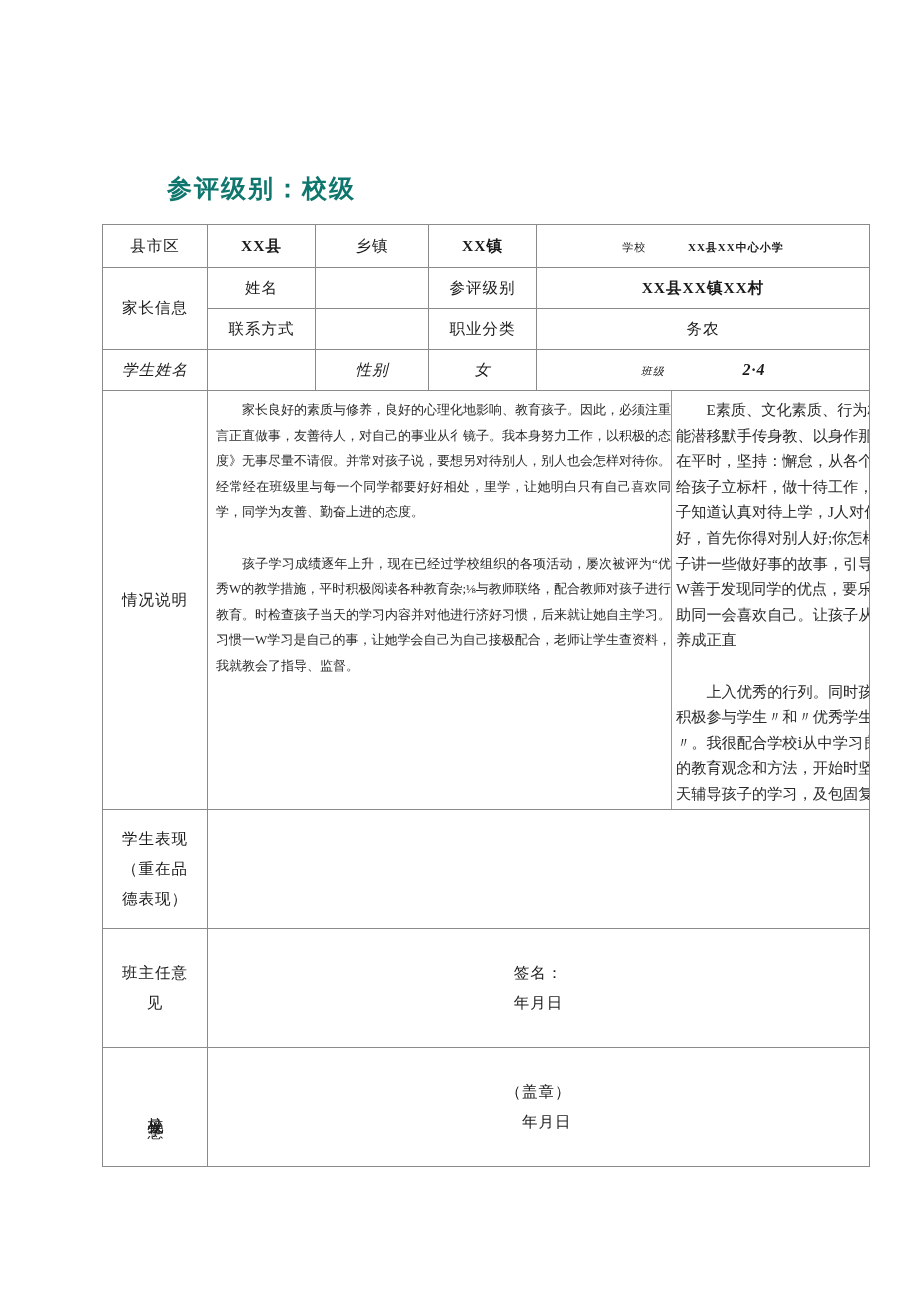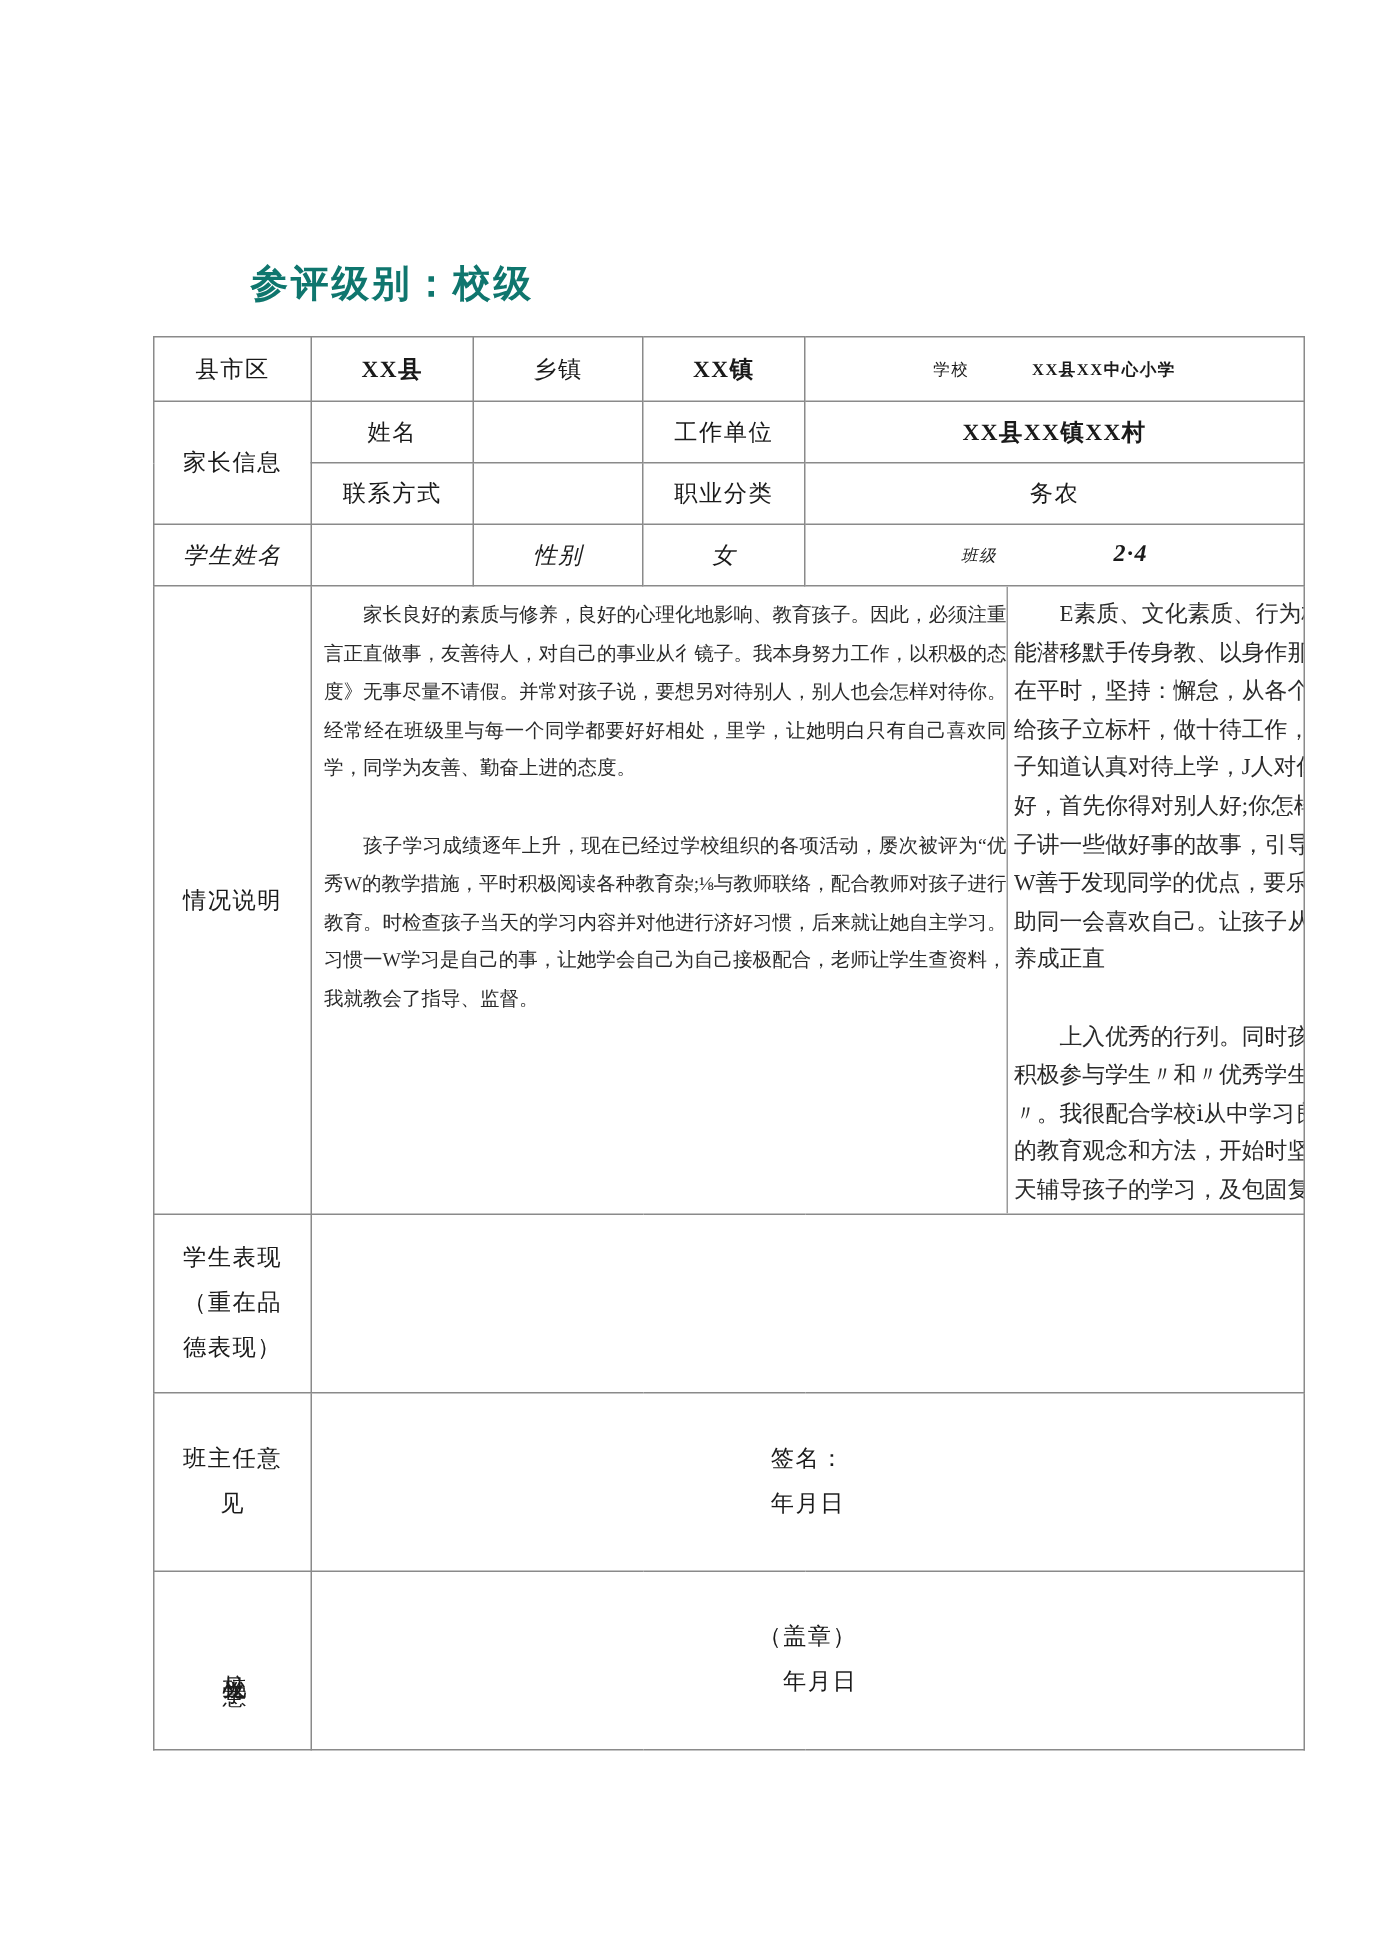--- a/index.html
+++ b/index.html
@@ -178,21 +178,21 @@
         <span class="lbl">学校</span>
         <span style="display:inline-block;width:34px"></span>
         <span class="lbl val-b">XX县XX中心小学</span>
       </td>
     </tr>
 
     <tr class="p-row">
       <td class="lbl" rowspan="2">家长信息</td>
       <td class="lbl">姓名</td>
       <td class="lbl"></td>
-      <td class="lbl">工作单位</td>
+      <td class="lbl">参评级别</td>
       <td class="lbl val-b">XX县XX镇XX村</td>
     </tr>
 
     <tr class="p-row">
       <td class="lbl">联系方式</td>
       <td class="lbl"></td>
       <td class="lbl">职业分类</td>
       <td class="lbl">务农</td>
     </tr>
 

